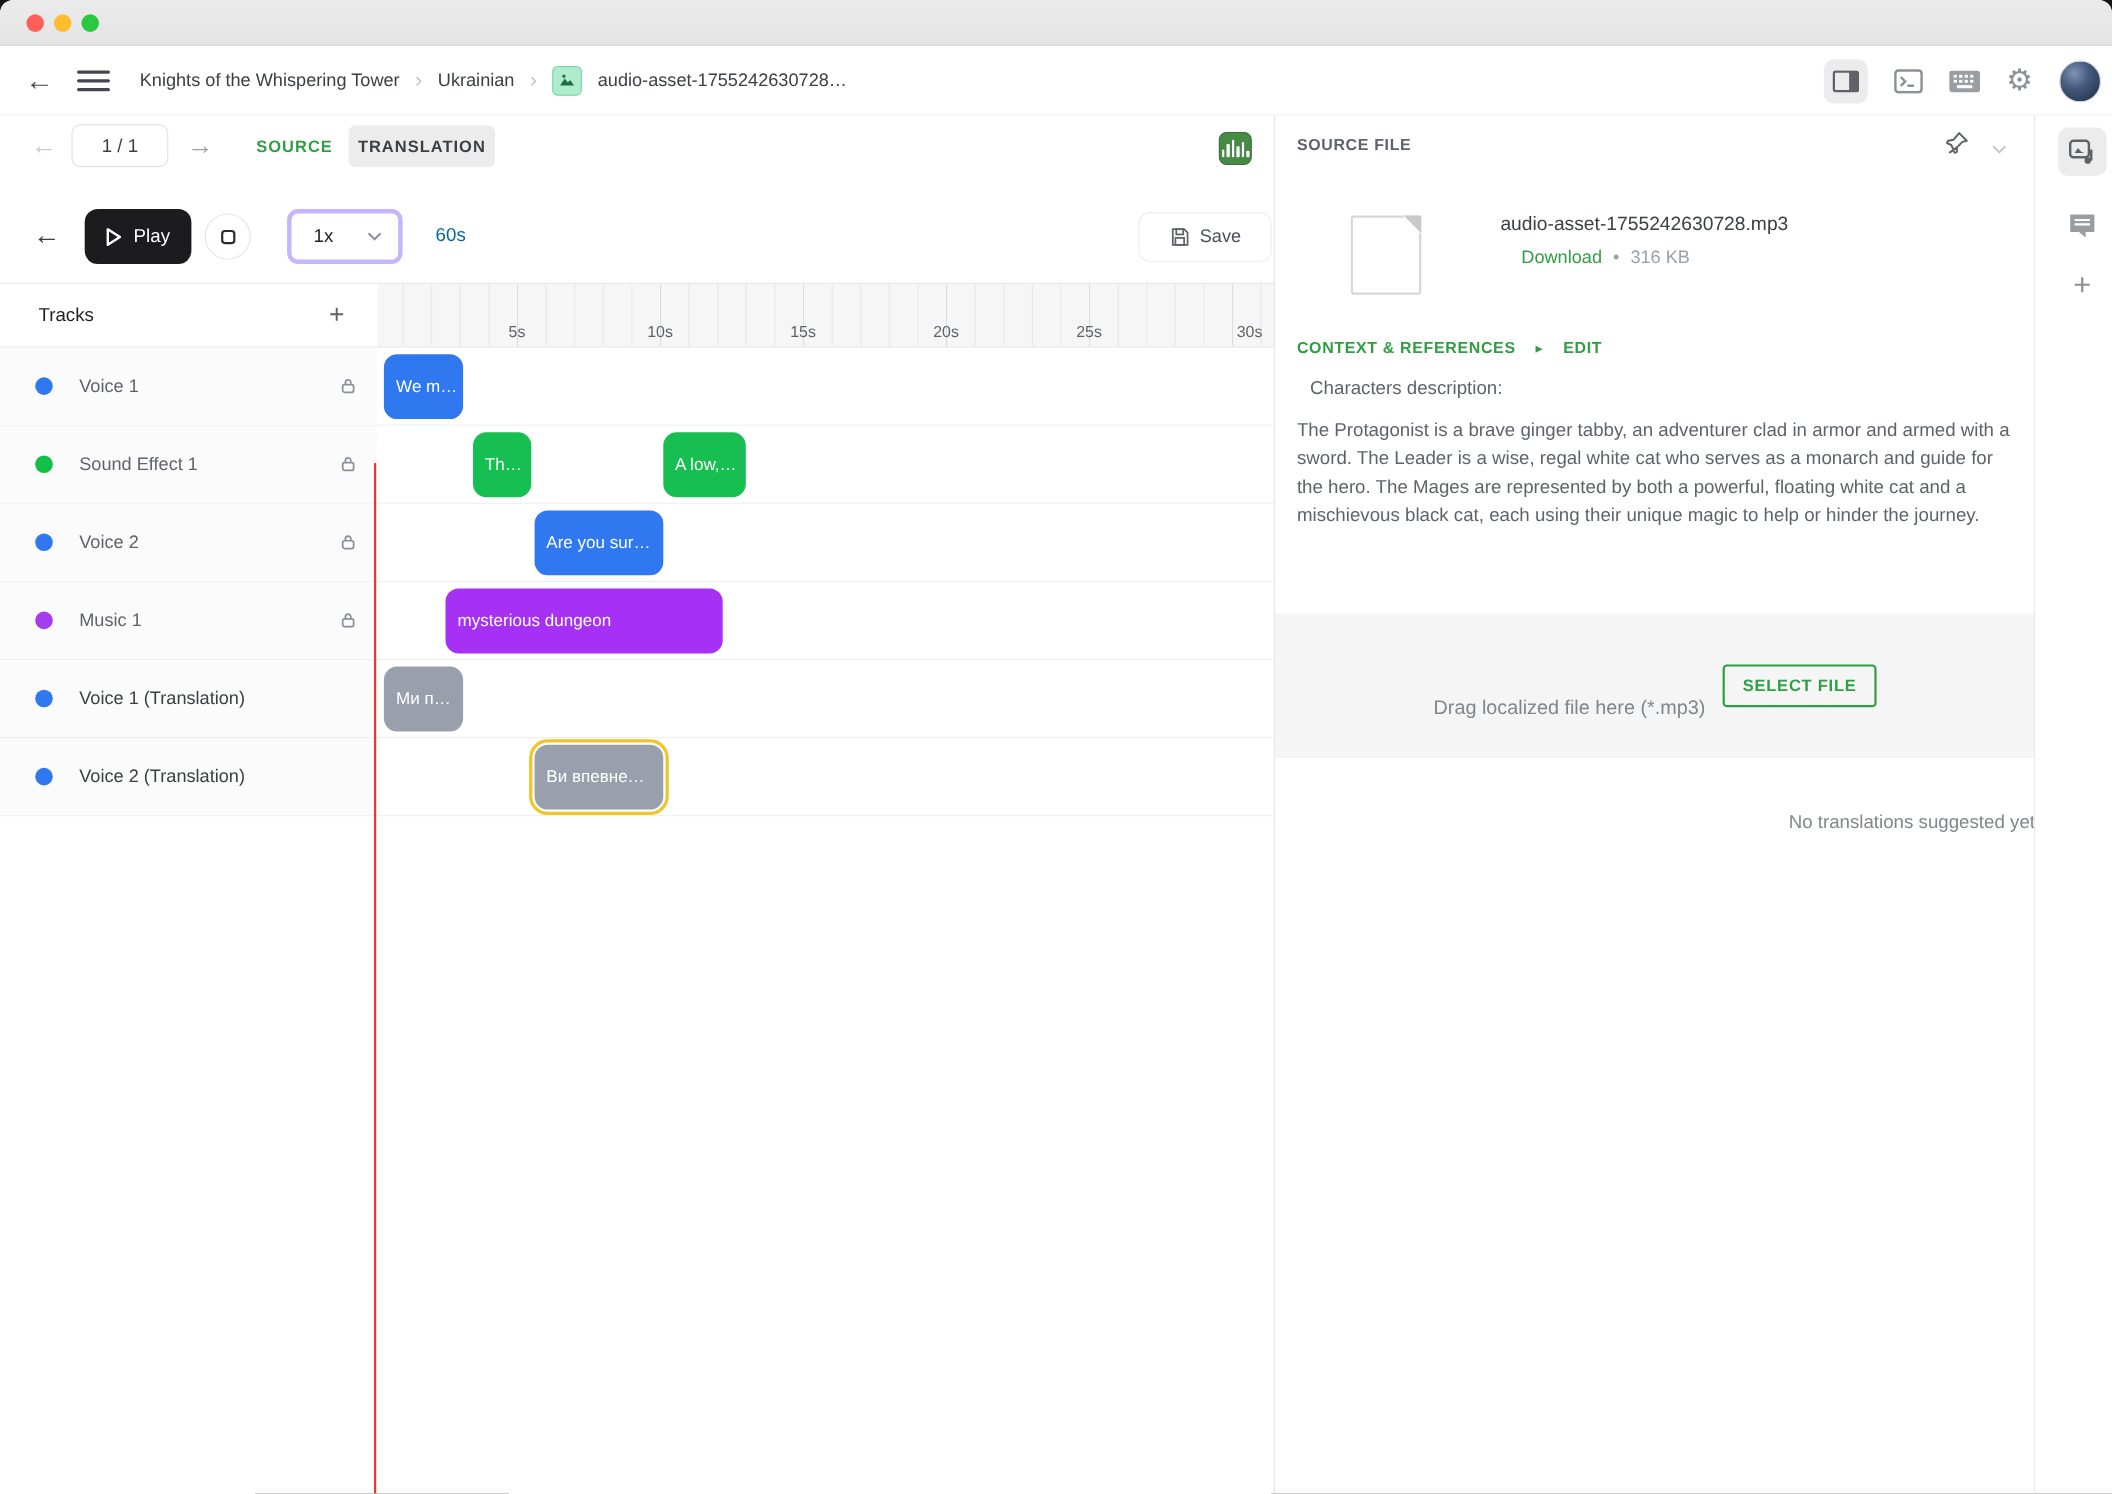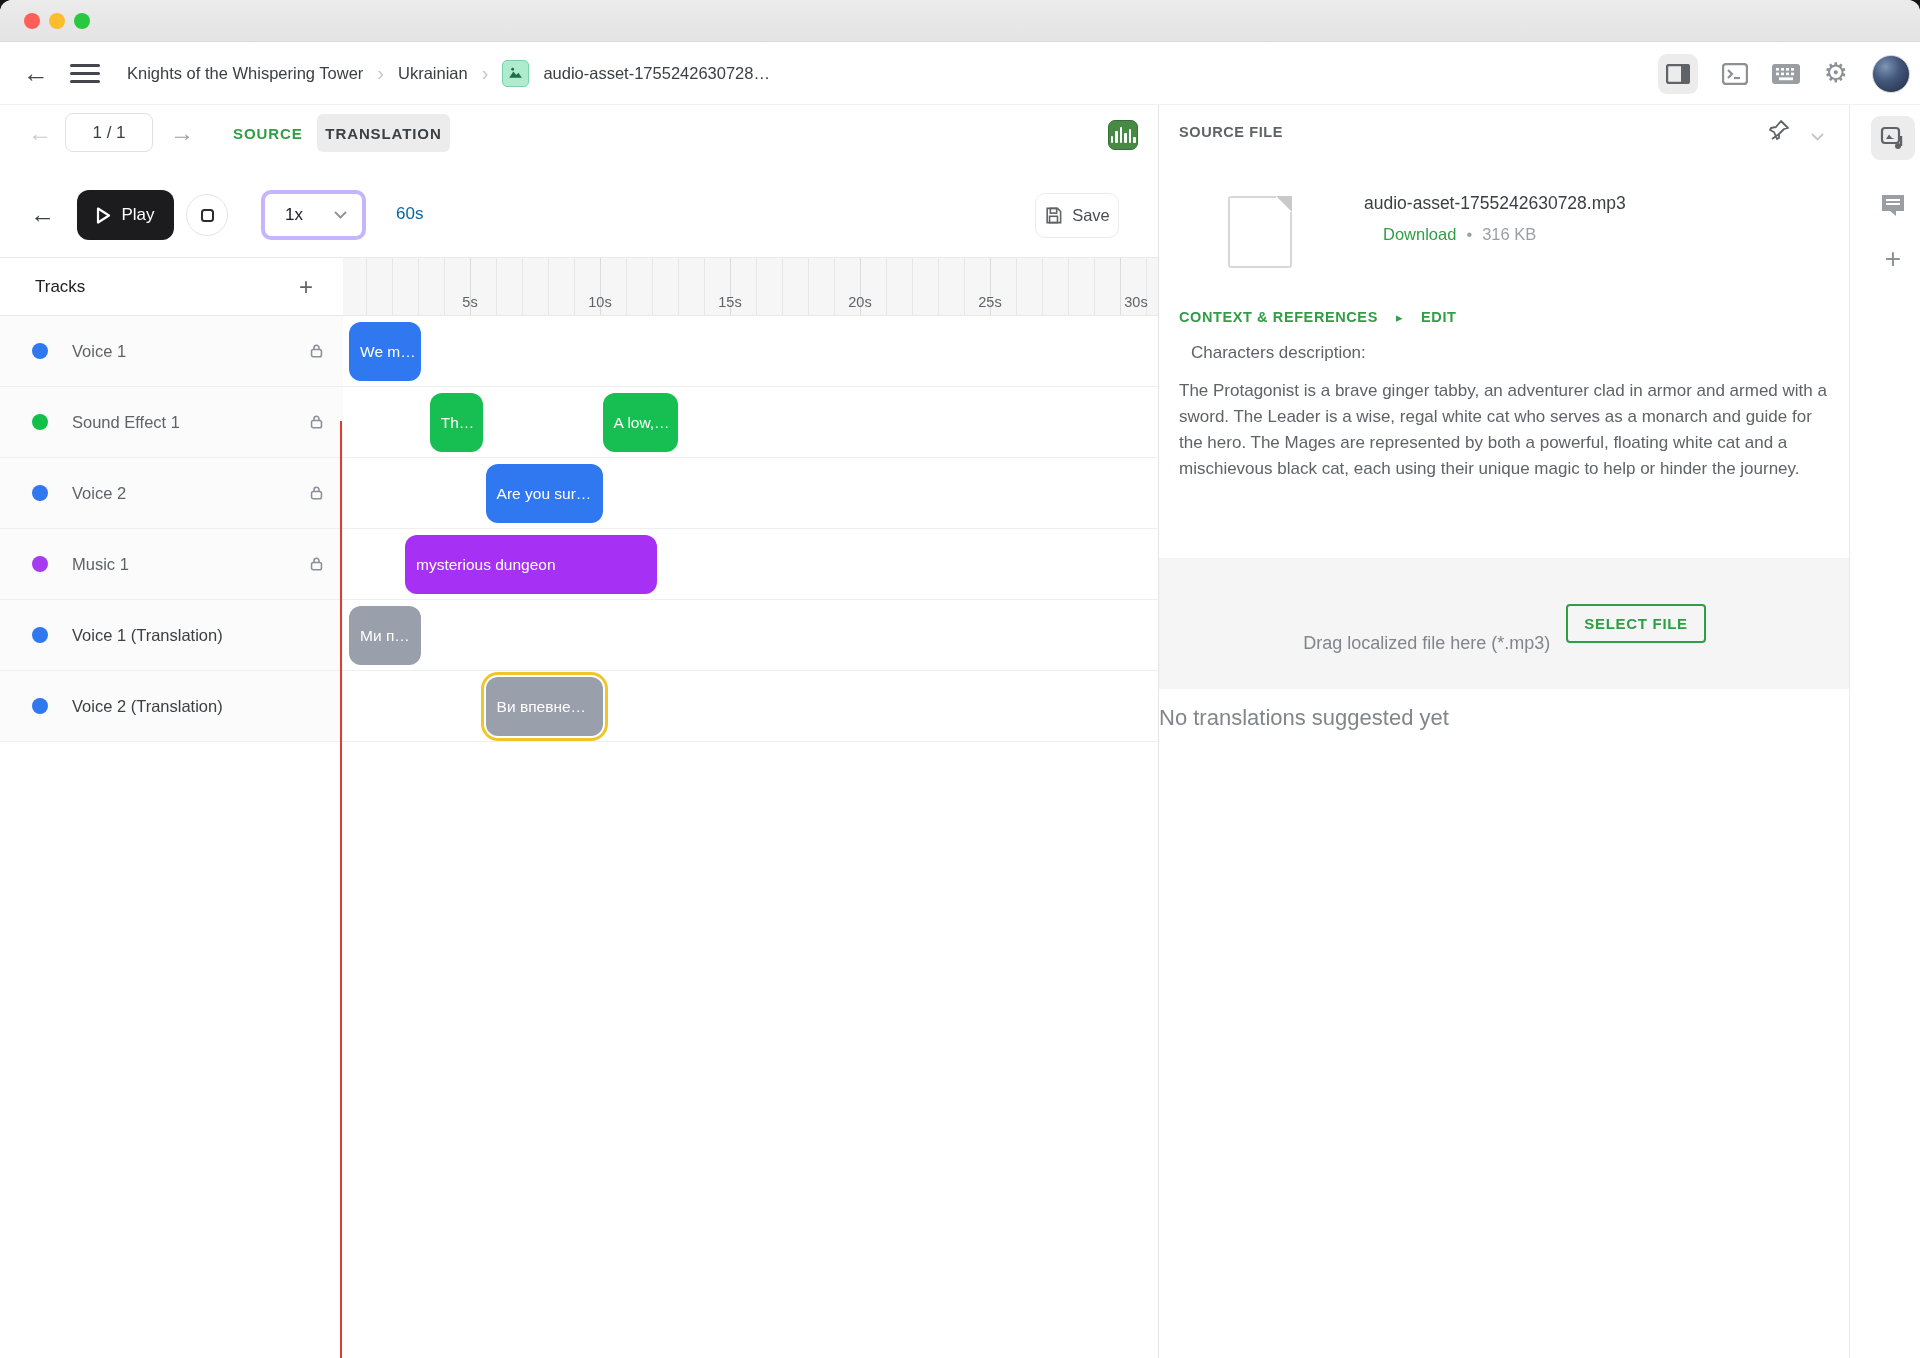--- a/index.html
+++ b/index.html
@@ -31,21 +31,21 @@
   .tab.translation{left:317px;width:133px;justify-content:center;background:#ececec;border-radius:6px;color:#3c4043;}
   .wave-badge{position:absolute;left:1108px;top:15px;width:30px;height:30px;border-radius:7px;background:#478a45;border:1px solid #376e36;display:flex;align-items:flex-end;justify-content:center;gap:2px;padding-bottom:6px;}
   .wave-badge i{display:block;width:2.5px;background:#fff;border-radius:1px;}
   .transport{position:absolute;left:0;top:85px;width:100%;height:55px;}
   .t-back{position:absolute;left:30px;top:10px;font-size:25px;color:#3c4043;}
   .play-btn{position:absolute;left:77px;top:0;width:97px;height:50px;border-radius:12px;background:#1c1c1e;color:#fff;display:flex;align-items:center;justify-content:center;gap:10px;font-size:17px;}
   .stop-btn{position:absolute;left:186px;top:4px;width:42px;height:42px;border-radius:50%;border:1px solid #e4e4e4;background:#fff;display:flex;align-items:center;justify-content:center;}
   .stop-sq{width:13px;height:13px;border:2.5px solid #2c2c2e;border-radius:3.5px;}
   .speed-select{position:absolute;left:261px;top:0;width:105px;height:50px;border:4px solid #c4b5fd;border-radius:10px;background:#fff;display:flex;align-items:center;justify-content:space-between;padding:0 15px 0 20px;font-size:17px;color:#202124;}
   .duration{position:absolute;left:396px;top:14px;font-size:17px;color:#0369a1;text-align:right;}
-  .save-btn{position:absolute;left:1035px;top:3px;width:84px;height:45px;border:1px solid #ececec;border-radius:10px;background:#fff;display:flex;align-items:center;justify-content:center;gap:9px;font-size:16.5px;color:#4a4e54;}
+  .save-btn{position:absolute;left:1035px;top:3px;width:121px;height:45px;border:1px solid #ececec;border-radius:10px;background:#fff;display:flex;align-items:center;justify-content:center;gap:9px;font-size:16.5px;color:#4a4e54;}
   .tracks-header{position:absolute;left:0;top:152px;width:343px;height:59px;border-top:1px solid #e9e9e9;border-bottom:1px solid #e9e9e9;background:#fff;display:flex;align-items:center;justify-content:space-between;padding:0 30px 0 35px;}
   .tracks-title{font-size:17px;color:#202124;font-weight:500;}
   .tracks-add{font-size:24px;color:#5f6368;font-weight:400;}
   .ruler{position:absolute;left:343px;top:152px;width:815px;height:59px;background:#f6f6f6;border-top:1px solid #e9e9e9;border-bottom:1px solid #e9e9e9;overflow:hidden;}
   .tick{position:absolute;top:0;bottom:0;width:1px;background:#e7e7e7;}
   .tick.major{background:#dcdcdc;}
   .tick-label{position:absolute;bottom:5px;transform:translateX(-50%);font-size:14.5px;color:#5f6368;}
   .rows{position:absolute;left:0;top:211px;width:1158px;}
   .trow{height:71px;border-bottom:1px solid #efefef;display:flex;}
   .tcell{width:343px;background:#fbfbfb;display:flex;align-items:center;padding:0 0 0 32px;position:relative;}
@@ -68,21 +68,21 @@
   .file-name{position:absolute;left:205px;top:88px;font-size:17.5px;color:#3c4043;font-weight:500;}
   .file-meta{position:absolute;left:205px;top:120px;font-size:16.5px;color:#9aa0a6;display:flex;gap:10px;align-items:center;}
   .dl-link{color:#2f9e44;margin-left:19px;}
   .ctx-row{position:absolute;left:20px;top:204px;display:flex;align-items:center;gap:18px;font-size:14.5px;font-weight:700;letter-spacing:0.6px;color:#2f9e44;}
   .ctx-arrow{font-size:13px;color:#2f9e44;}
   .desc-label{position:absolute;left:20px;top:238px;font-size:17px;color:#5f6368;margin-left:12px;}
   .desc-text{position:absolute;left:20px;top:273px;width:648px;font-size:17px;line-height:26px;color:#5f6368;}
   .dropzone{position:absolute;left:0;top:453px;width:691px;height:131px;background:#f5f5f6;display:flex;align-items:center;justify-content:center;gap:16px;}
   .drop-hint{font-size:18px;color:#80868b;margin-top:39px;}
   .select-file-btn{border:2px solid #2f9e44;border-radius:4px;background:transparent;color:#2f9e44;font-size:15px;font-weight:700;letter-spacing:0.7px;padding:9px 16px;font-family:inherit;}
-  .no-trans{position:absolute;left:0;top:600px;width:691px;text-align:left;font-size:22px;color:#80868b;}
+  .no-trans{position:absolute;left:0;top:633px;width:691px;text-align:right;font-size:17px;color:#80868b;}
   
   .strip{position:absolute;left:1849px;top:105px;width:71px;height:1253px;background:#fff;border-left:1px solid #e9e9e9;}
   .strip-btn{position:absolute;left:21px;width:44px;height:44px;border-radius:9px;display:flex;align-items:center;justify-content:center;}
   .strip-btn.active{background:#ececec;}
   .strip-plus{position:absolute;left:21px;width:44px;height:44px;display:flex;align-items:center;justify-content:center;font-size:28px;color:#8d9196;font-weight:300;}
 </style>
 </head>
 <body>
 
 <div class="window">

